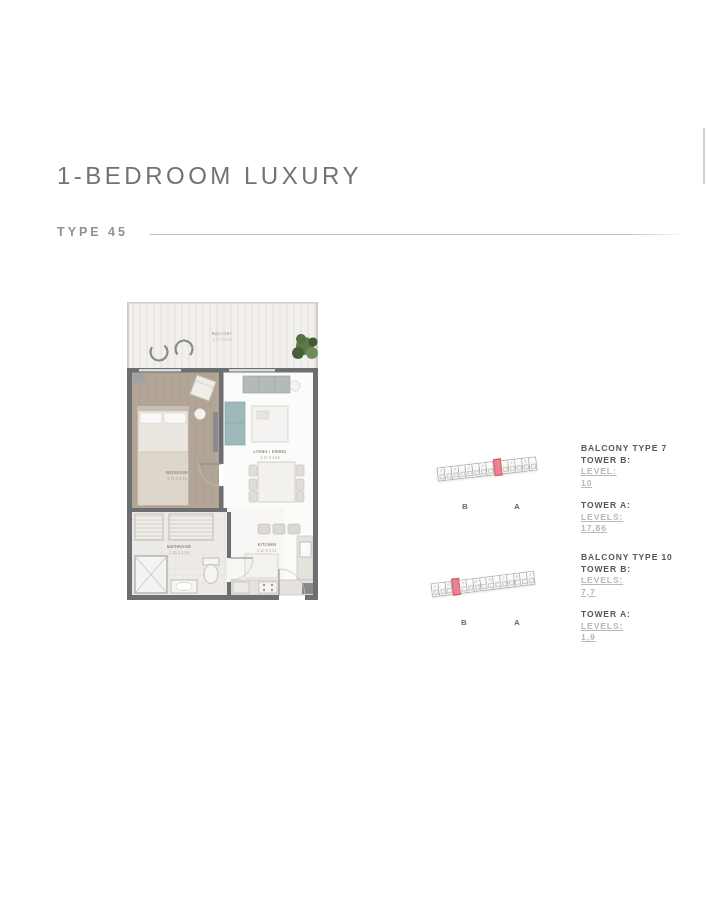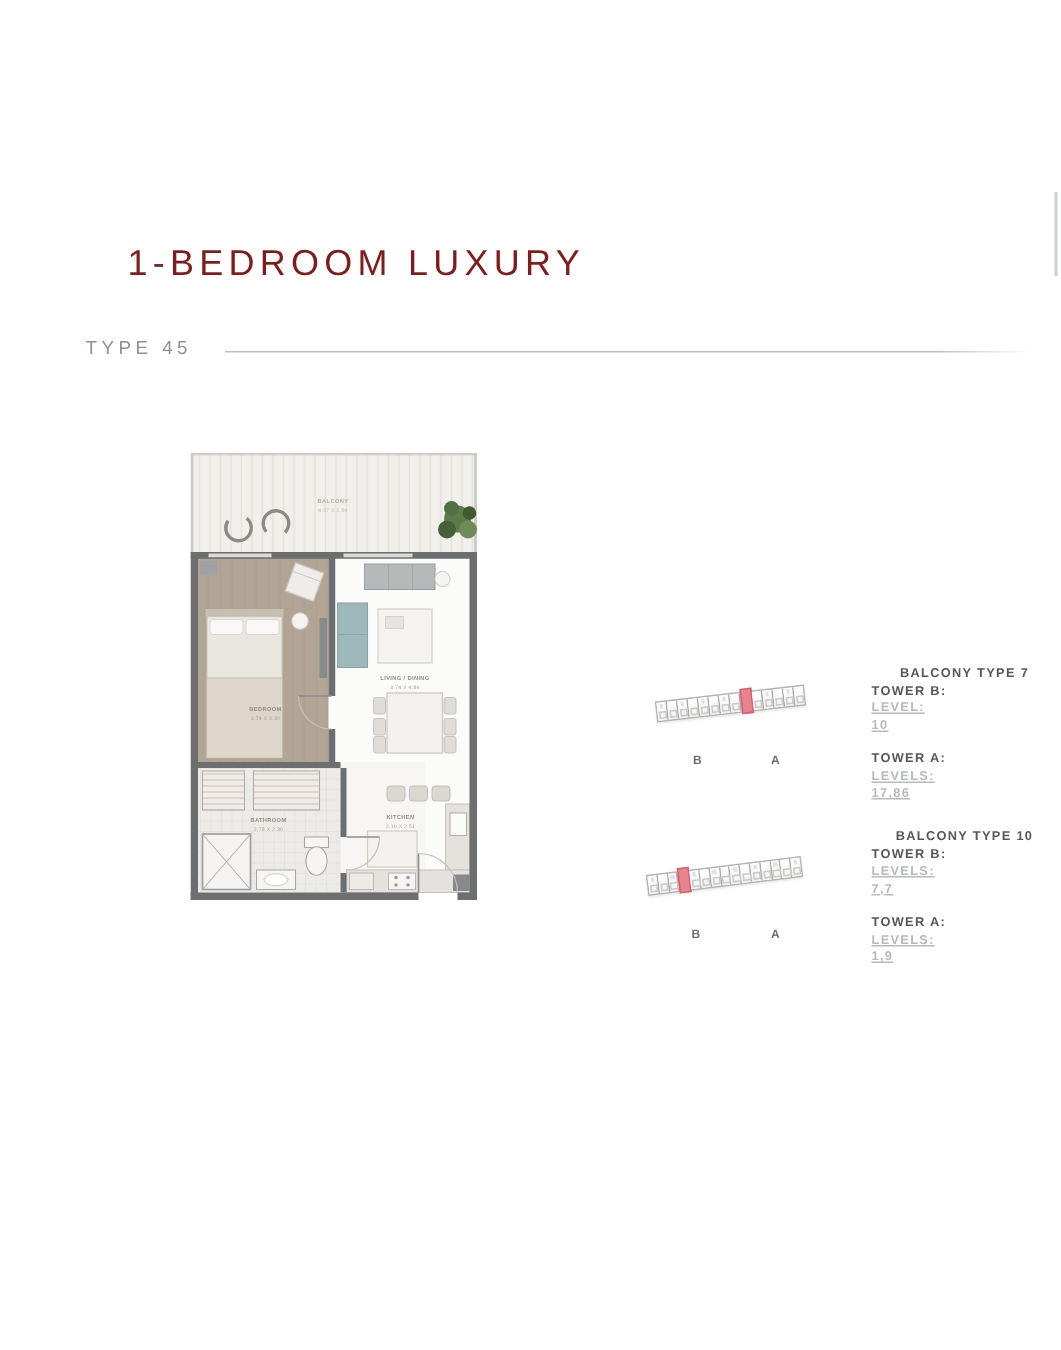--- a/index.html
+++ b/index.html
@@ -1,24 +1,24 @@
 <!DOCTYPE html>
 <html><head>
 <meta charset="utf-8">
 <style>
   html,body{margin:0;padding:0;background:#ffffff;}
   body{width:707px;height:900px;position:relative;overflow:hidden;
        font-family:"Liberation Sans","DejaVu Sans",sans-serif;}
 
   
   .page-title{position:absolute;left:57px;top:146px;font-size:24px;font-weight:500;
-              letter-spacing:3.5px;color:#7f1d1d;margin-left:28px;}
+              letter-spacing:3.5px;color:#737373;}
   .type-row{position:absolute;left:57px;top:224px;width:640px;height:16px;}
   .type-label{position:absolute;left:0;top:1px;font-size:12.5px;letter-spacing:3px;
-              color:#8d9294;font-weight:400;}
+              color:#8d9294;font-weight:700;}
   .type-rule{position:absolute;left:93px;top:10px;width:538px;height:1px;
              background:linear-gradient(to right,#b7c1c1 88%,rgba(183,193,193,0));}
   .edge-tick{position:absolute;left:703px;top:128px;width:2px;height:56px;background:#ccd2d2;}
 
   
   .plan{position:absolute;left:127px;top:302px;width:191px;height:298px;}
   .plan svg{display:block;}
   .room-name{font-size:3.8px;fill:#948d81;letter-spacing:.25px;font-weight:bold;}
   .room-dims{font-size:3.4px;fill:#a9a398;letter-spacing:.2px;}
   .balc-name{fill:#b2aea3;}
@@ -43,21 +43,21 @@
   .kp-cell.hl{background:#ea8390;border:1px solid #d4606e;margin-top:-3.5px;height:17px;}
   .kp-cell.hl::after,.kp-cell.hl::before{display:none;}
   .kp-label{position:absolute;font-size:8px;font-weight:bold;color:#6f7173;letter-spacing:1px;}
   #kp1 .kp-label.b{left:27px;top:52px;} #kp1 .kp-label.a{left:79px;top:52px;}
   #kp2 .kp-label.b{left:31px;top:55px;} #kp2 .kp-label.a{left:84px;top:55px;}
 
   
   .info-block{position:absolute;left:581px;width:124px;font-size:8.5px;line-height:11.5px;
               letter-spacing:.9px;font-weight:bold;}
   #info1{top:443px;} #info2{top:552px;}
-  .info-title{color:#55585a;text-align:center;}
+  .info-title{color:#55585a;}
   .info-sec{margin:0 0 11px 0;}
   .info-tower{color:#55585a;}
   .info-light{color:#b7babc;text-decoration:underline;}
 </style>
 </head>
 <body>
 
 <h1 class="page-title">1-BEDROOM LUXURY</h1>
 <div class="type-row">
   <span class="type-label">TYPE 45</span>

